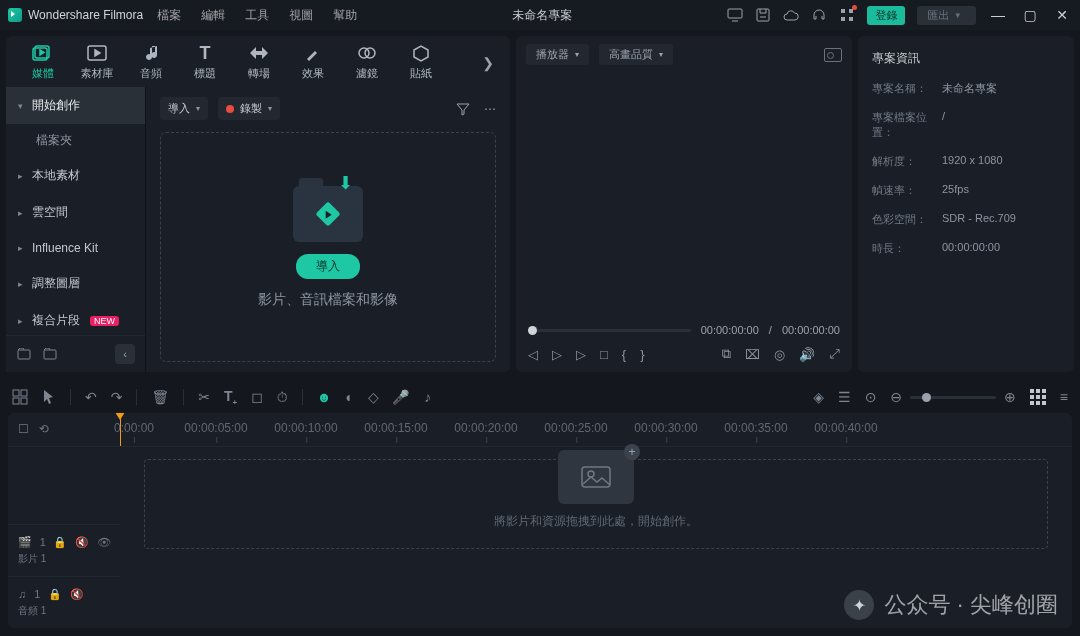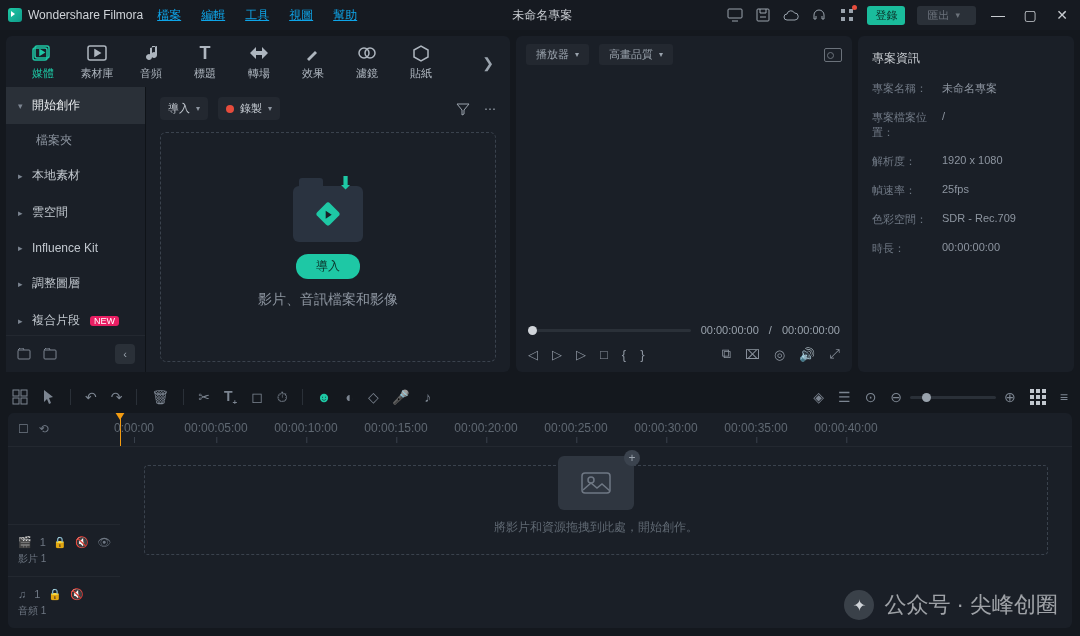--- a/index.html
+++ b/index.html
@@ -5,21 +5,21 @@
   * { box-sizing: border-box; margin: 0; padding: 0; font-family: "Microsoft YaHei", "PingFang SC", sans-serif; }
   html, body { width: 1080px; height: 636px; background: #0d1117; color: #a8b2bd; overflow: hidden; font-size: 12px; }
   .app { width: 100%; height: 100%; display: flex; flex-direction: column; background: #14181e; }
 
   
   .titlebar { height: 30px; background: #161a21; display: flex; align-items: center; padding: 8px 8px; gap: 14px; color: #d0d4d9; font-size: 12px; }
   .logo { display: flex; align-items: center; gap: 6px; }
   .logo-mark { width: 14px; height: 14px; background: linear-gradient(135deg,#1ec8a5,#0e9b8a); border-radius: 3px; position: relative; }
   .logo-mark::after { content:""; position:absolute; left:3px; top:3px; border-left:4px solid #fff; border-top:3px solid transparent; border-bottom:3px solid transparent; }
   .menu { display: flex; gap: 20px; }
-  .menu span { cursor: pointer; color:#0ea5e9;text-decoration:underline; }
+  .menu span { cursor: pointer; color:#a3a3a3; }
   .title-center { flex: 1; text-align: center; color: #c8ccd1; }
   .title-icons { display: flex; align-items: center; gap: 12px; }
   .tbicon { width: 16px; height: 16px; display:flex; align-items:center; justify-content:center; color:#9aa3ad; position:relative; }
   .login-btn { background:#1abc9c; color:#0b2e27; padding:2px 8px; border-radius:3px; font-size:11px; }
   .export-btn { background:#2a3038; color:#6b727b; padding:2px 16px 2px 10px; border-radius:3px; font-size:11px; display:flex; align-items:center; gap:6px; }
   .export-btn::after { content:"▾"; font-size:9px; color:#6b727b; }
   .winbtn { width:20px; text-align:center; color:#c8ccd1; font-size:14px; }
   .dot-red::after{content:"";position:absolute;top:-2px;right:-2px;width:5px;height:5px;background:#e74c3c;border-radius:50%;}
 
   
@@ -105,21 +105,21 @@
   .tl-track-label .tline2 { color:#6f7884; font-size:10px;}
 
   .tl-right { flex:1; display:flex; flex-direction:column; position:relative; }
   .ruler { height:34px; border-bottom:1px solid #232830; position:relative; color:#5f6872; font-size:12px; }
   .rmark { position:absolute; top:8px; transform:translateX(-50%); }
   .rmark::after{content:"";position:absolute;left:50%;top:16px;width:1px;height:6px;background:#3a424d;}
   .playhead { position:absolute; left:0; top:0; width:1px; height:100%; background:#f39c12; }
   .playhead::before{content:"";position:absolute;top:-1px;left:-5px;border-left:5px solid transparent;border-right:5px solid transparent;border-top:8px solid #f39c12;}
 
   .tl-tracks { flex:1; position:relative; }
-  .tl-drop { position:absolute; left:24px; right:24px; top:18px; height:90px; border:1px dashed #3a424d; border-radius:4px; display:flex; align-items:center; justify-content:center; color:#5f6872; font-size:12px; gap:4px; }
+  .tl-drop { position:absolute; left:24px; right:24px; top:12px; height:90px; border:1px dashed #3a424d; border-radius:4px; display:flex; align-items:center; justify-content:center; color:#5f6872; font-size:12px; gap:4px; }
   .tl-drop-card { width:76px;height:54px;background:#2f3640;border-radius:6px;position:absolute;top:-10px;left:50%;transform:translateX(-50%);display:flex;align-items:center;justify-content:center;color:#6f7884; }
   .tl-drop-card::after{content:"+";position:absolute;top:-6px;right:-6px;width:16px;height:16px;border-radius:50%;background:#3b434e;color:#9aa3ad;font-size:12px;display:flex;align-items:center;justify-content:center;}
 
   
   .watermark { position:fixed; right:22px; bottom:16px; color:rgba(230,233,236,0.65); font-size:22px; display:flex; align-items:center; gap:10px; pointer-events:none; }
   .wm-icon { width:30px;height:30px;border-radius:50%;background:rgba(120,128,138,0.35);display:flex;align-items:center;justify-content:center;color:#d0d4d9;font-size:16px;}
 
   svg { display:block; }
 </style>
 </head>

